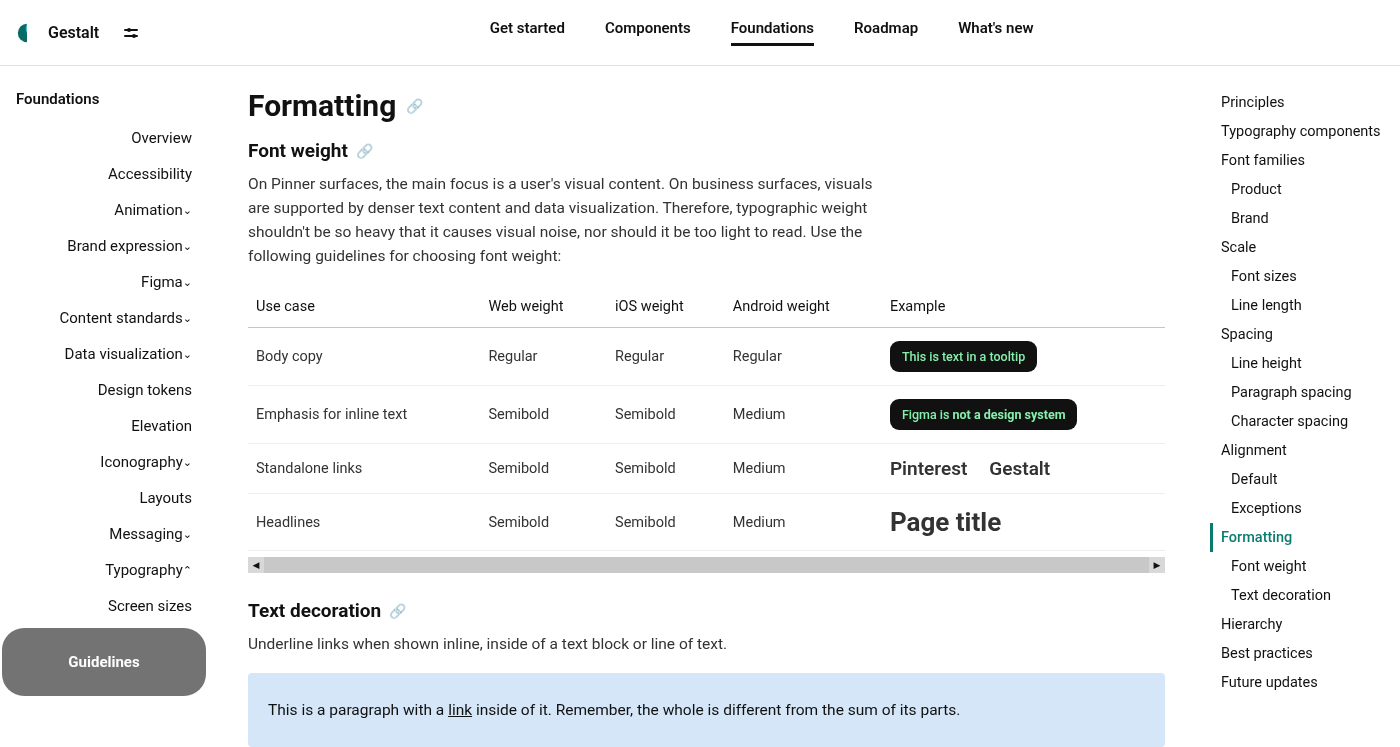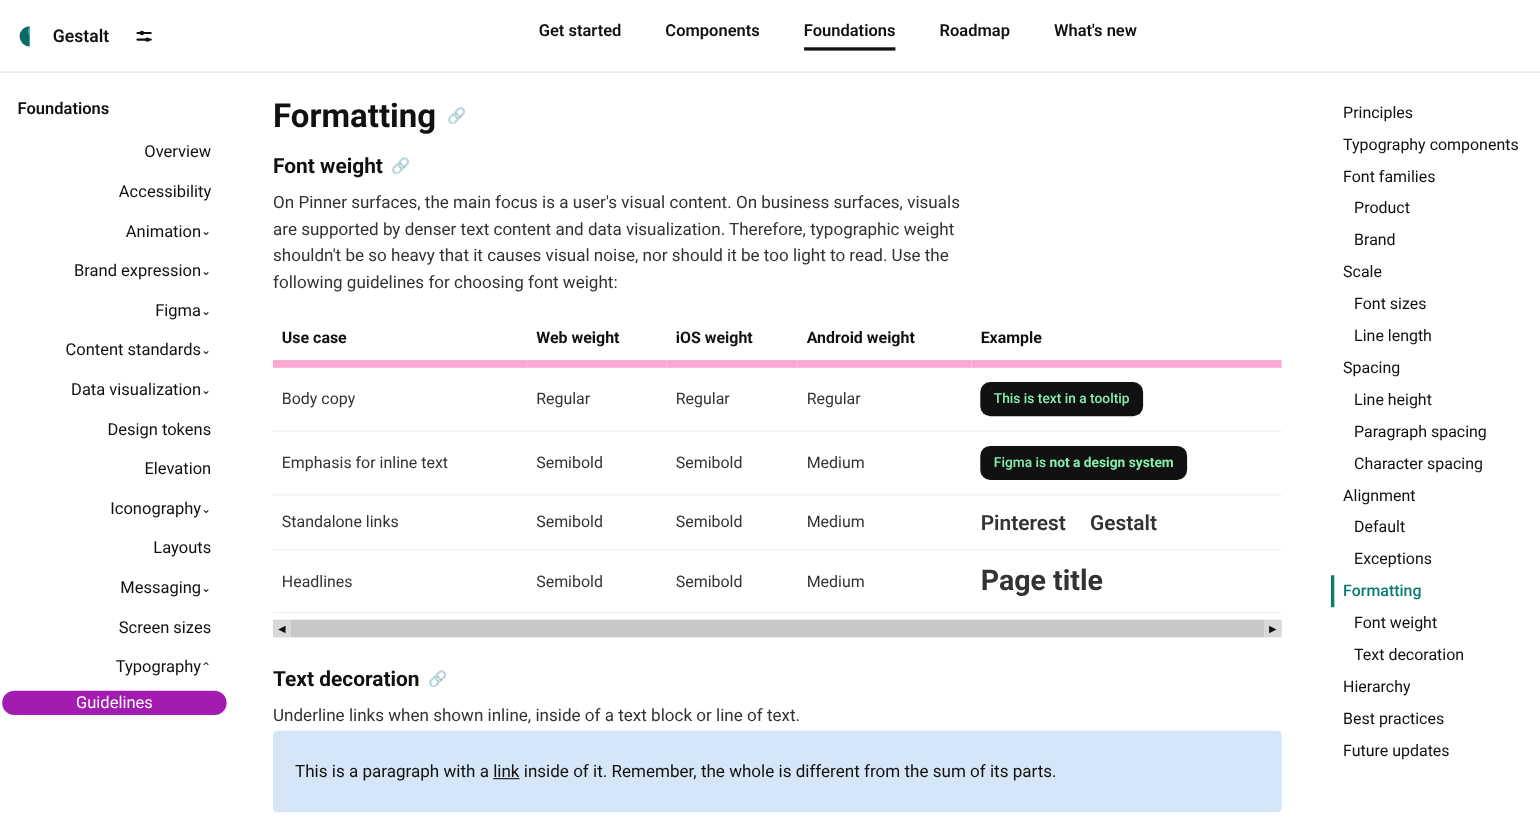--- a/index.html
+++ b/index.html
@@ -13,38 +13,38 @@
 .nav a{color:#111;text-decoration:none;font-weight:600;font-size:15px;padding-bottom:6px}
 .nav a.active{border-bottom:3px solid #111}
 .layout{display:flex;height:681px}
 .sidebar{width:208px;padding:18px 0;overflow-y:auto;position:relative}
 .sidebar::-webkit-scrollbar{width:15px}
 .sidebar::-webkit-scrollbar-track{background:#f0f0f0}
 .sidebar::-webkit-scrollbar-thumb{background:#c0c0c0}
 .sidebar::-webkit-scrollbar-button{background:#e0e0e0;height:15px}
 .sb-heading{font-weight:600;font-size:15px;padding:6px 16px 12px}
 .sb-item{display:flex;align-items:center;justify-content:flex-end;padding:9px 16px;cursor:pointer;font-size:15px}
-.sb-item.active{background:#a21caf;color:#fff;border-radius:22px;margin:4px 2px;padding:2px 16px;justify-content:center;font-weight:400}
+.sb-item.active{background:#737373;color:#fff;border-radius:22px;margin:4px 2px;padding:25px 16px;justify-content:center;font-weight:700}
 .sb-item .chev{font-size:11px}
 .main{flex:1;padding:10px 40px 10px 40px;overflow-y:auto;position:relative}
 .main h1{font-size:30px;font-weight:700;margin:12px 0 16px;display:flex;align-items:center;gap:10px}
 .main h2{font-size:19px;font-weight:700;margin:10px 0 10px;display:flex;align-items:center;gap:8px}
 .main p{font-size:15.5px;line-height:1.55;color:#333;max-width:640px}
 .link-icon{font-size:14px;opacity:.55;cursor:pointer}
 table{width:100%;border-collapse:collapse;margin-top:18px;font-size:14.5px}
-th{text-align:left;font-weight:700;padding:12px 8px;border-bottom:7px solid #f9a8d4}
+th{text-align:left;font-weight:400;padding:12px 8px;border-bottom:1px solid #f9a8d4}
 td{padding:13px 8px;border-bottom:1px solid #eee;color:#333}
 .tooltip-pill{background:#111;color:#86efac;border-radius:9px;padding:8px 12px;display:inline-block;font-size:12.5px;font-weight:500}
 .tooltip-pill .bold{font-weight:700}
 .example-links{display:flex;gap:22px;font-weight:600;font-size:19px}
 .page-title-ex{font-size:26px;font-weight:700}
 .hscroll{display:flex;align-items:center;margin-top:6px;height:16px}
 .hscroll .btn{width:16px;height:16px;background:#d8d8d8;display:flex;align-items:center;justify-content:center;font-size:9px;cursor:pointer}
 .hscroll .track{flex:1;height:16px;background:#c8c8c8}
-.callout{background:#d4e6f7;border-radius:4px;padding:28px 20px;margin:2px 0;font-size:15.5px}
+.callout{background:#d4e6f7;border-radius:4px;padding:28px 20px;margin:17px 0;font-size:15.5px}
 .callout a{color:#111}
 .toc{width:195px;padding:22px 8px;overflow-y:auto;font-size:14.5px}
 .toc::-webkit-scrollbar{width:15px}
 .toc::-webkit-scrollbar-track{background:#f0f0f0}
 .toc::-webkit-scrollbar-thumb{background:#c0c0c0}
 .toc::-webkit-scrollbar-button{background:#e0e0e0;height:15px}
 .toc-item{padding:6px 8px;cursor:pointer}
 .toc-sub{padding-left:18px}
 .toc-item.active{color:#0a7c6f;border-left:3px solid #0a7c6f;margin-left:-3px;font-weight:500}
 svg{display:block}
@@ -119,25 +119,25 @@
         <span class="chev">⌄</span>
       </div>
       <div class="sb-item">
         <span>Layouts</span>
       </div>
       <div class="sb-item">
         <span>Messaging</span>
         <span class="chev">⌄</span>
       </div>
       <div class="sb-item">
-        <span>Screen sizes</span>
-      </div>
-      <div class="sb-item">
         <span>Typography</span>
         <span class="chev">⌃</span>
+      </div>
+      <div class="sb-item">
+        <span>Screen sizes</span>
       </div>
       <div class="sb-item active">Guidelines</div>
     </aside>
 
   <main class="main">
     <h1>
       <span>Formatting</span>
       <span class="link-icon">🔗</span>
     </h1>
 

